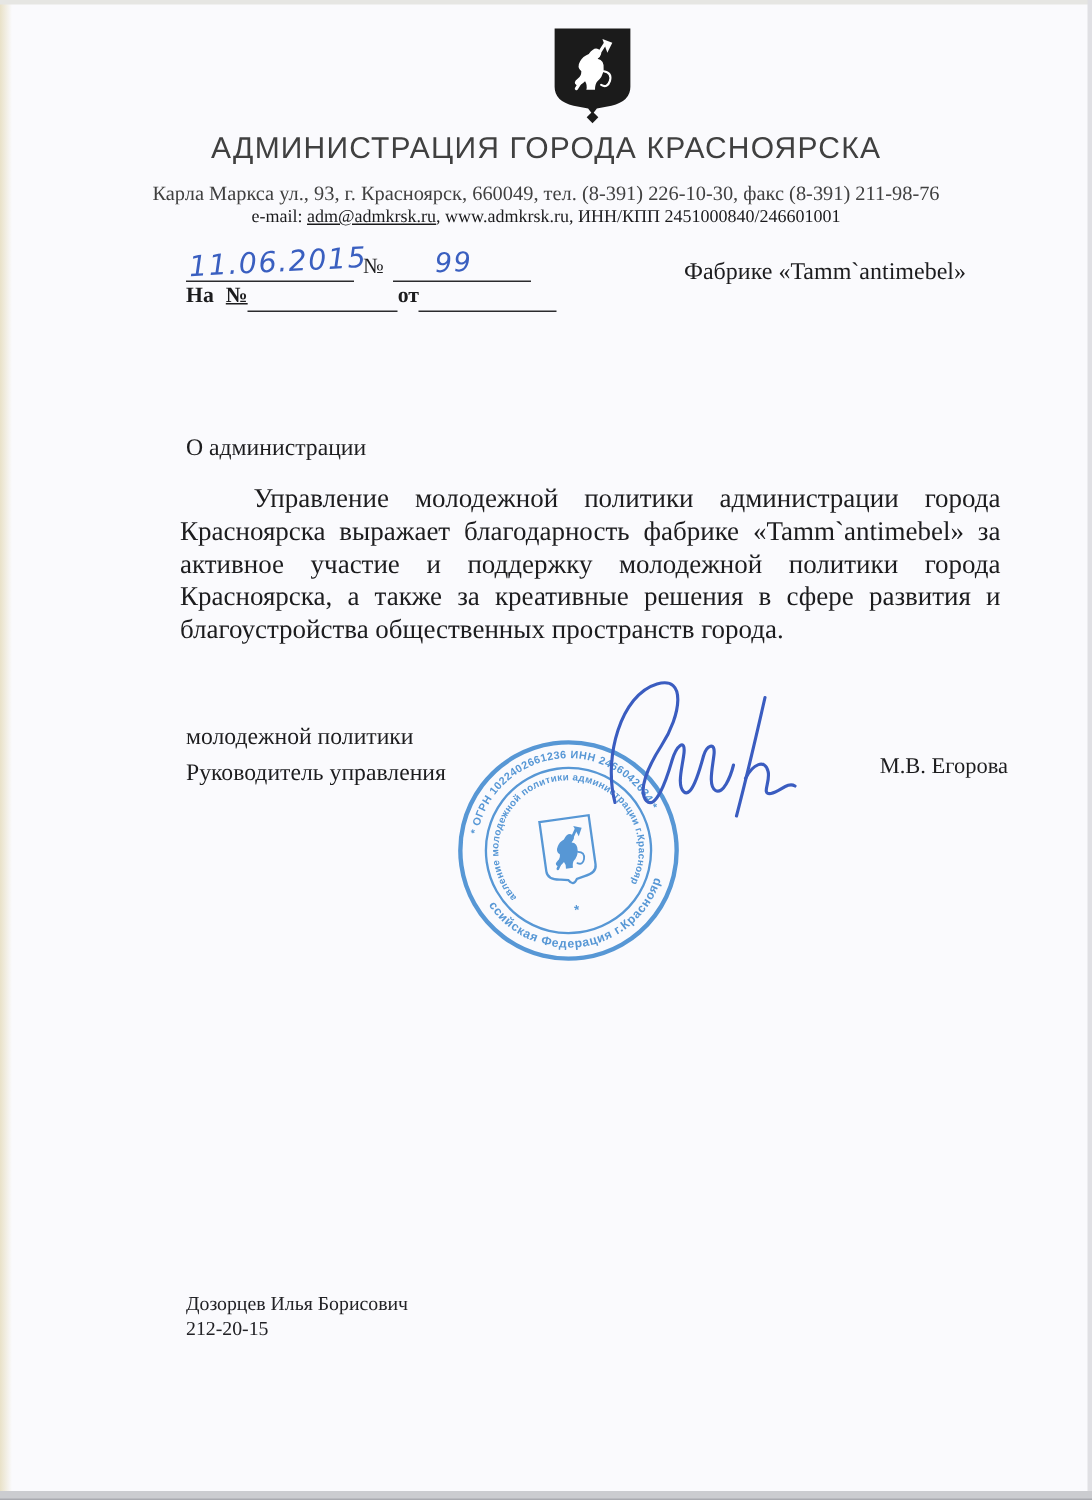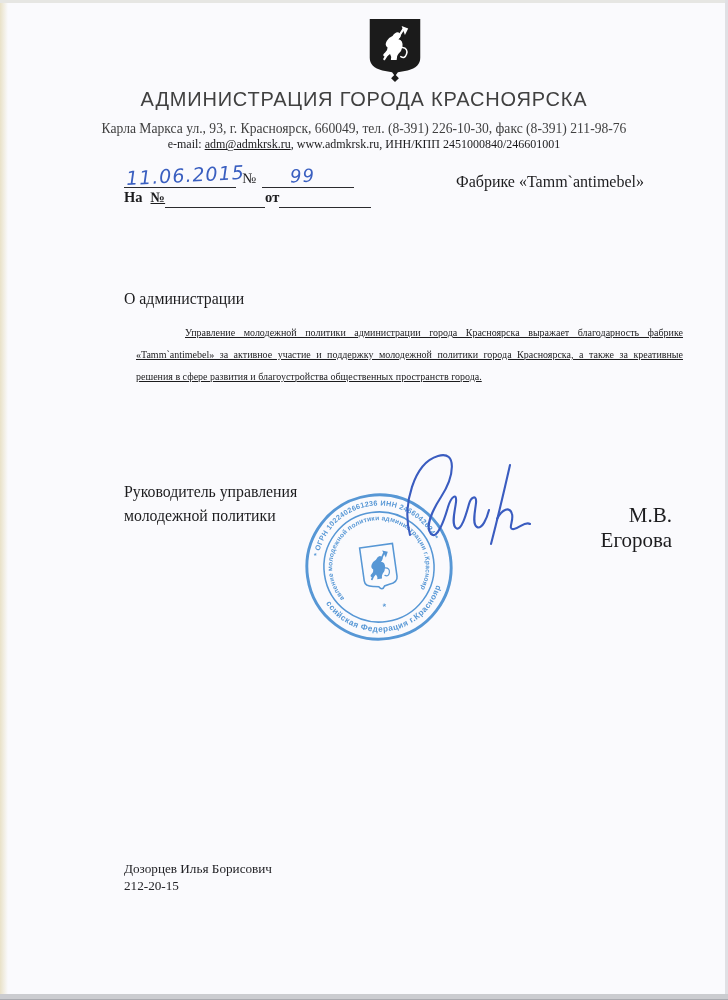--- a/index.html
+++ b/index.html
@@ -59,28 +59,28 @@
   .blank-s2{width:92px;height:18px;}
 
   .addressee{
     position:absolute;left:425px;top:173px;width:250px;
     text-align:center;font-size:16px;
   }
 
   .subject{position:absolute;left:124px;top:290px;font-size:15.8px;}
 
   .body-para{
-    position:absolute;left:136px;top:322px;width:547px;
-    font-size:10px;line-height:21.8px;
+    position:absolute;left:120px;top:322px;width:547px;
+    font-size:18px;line-height:21.8px;
     text-align:justify;text-align-last:left;
-    text-indent:49px;margin:0;text-decoration:underline;
+    text-indent:49px;margin:0;
   }
 
   .position-block{position:absolute;left:124px;top:480px;font-size:15.8px;line-height:23.5px;}
-  .signer-name{position:absolute;left:556px;top:503px;width:116px;text-align:right;font-size:21px;}
+  .signer-name{position:absolute;left:556px;top:503px;width:116px;text-align:right;font-size:15px;}
 
   .stamp{position:absolute;left:303px;top:491px;width:152px;height:152px;transform:rotate(-8deg);opacity:.92;}
   .stamp text{font-family:"Liberation Sans", sans-serif;font-weight:bold;fill:#4a8fd2;}
   .sig{position:absolute;left:394px;top:447px;width:140px;height:108px;}
 
   .footer{position:absolute;left:124px;top:861px;font-size:13.2px;line-height:16.5px;color:#222226;}
 </style>
 </head>
 <body>
 
@@ -130,22 +130,22 @@
       <span class="blank blank-s2"></span>
     </div>
   </div>
 
   <div class="addressee">Фабрике «Tamm`antimebel»</div>
 
   <div class="subject">О администрации</div>
   <p class="body-para">Управление молодежной политики администрации города Красноярска выражает благодарность фабрике «Tamm`antimebel» за активное участие и поддержку молодежной политики города Красноярска, а также за креативные решения в сфере развития и благоустройства общественных пространств города.</p>
 
   <div class="position-block">
+    <div>молодежной политики</div>
     <div>Руководитель управления</div>
-    <div>молодежной политики</div>
   </div>
   <div class="signer-name">М.В. Егорова</div>
 
   <div class="stamp">
     <svg viewBox="0 0 156 156" width="152" height="152">
       <circle cx="78" cy="78" r="74" fill="none" stroke="#4a8fd2" stroke-width="3"></circle>
       <circle cx="78" cy="78" r="56.5" fill="none" stroke="#4a8fd2" stroke-width="1.6"></circle>
       <path id="st-outer-top" d="M 16 89 A 63 63 0 1 1 140 89" fill="none"></path>
       <path id="st-outer-bottom" d="M 18 106 A 66 66 0 0 0 138 106" fill="none"></path>
       <path id="st-inner" d="M 38.7 105.5 A 48 48 0 1 1 117.3 105.5" fill="none"></path>

